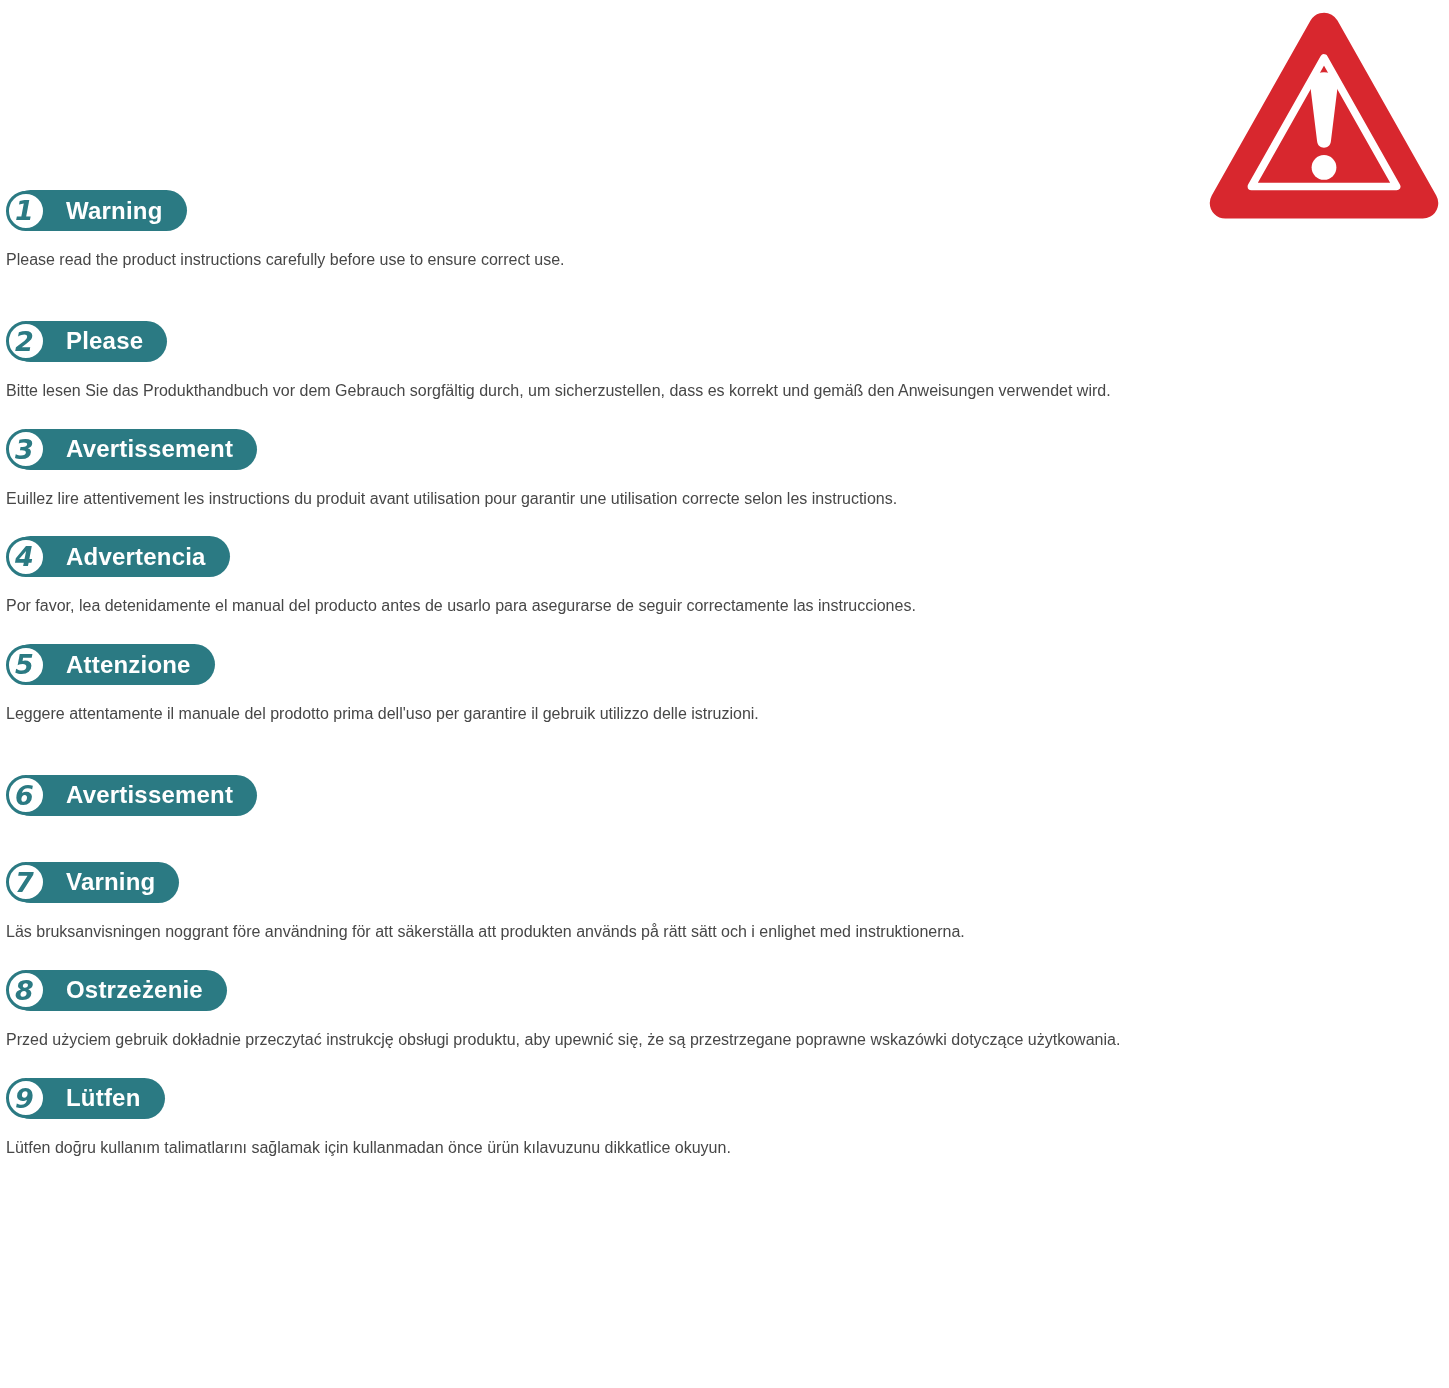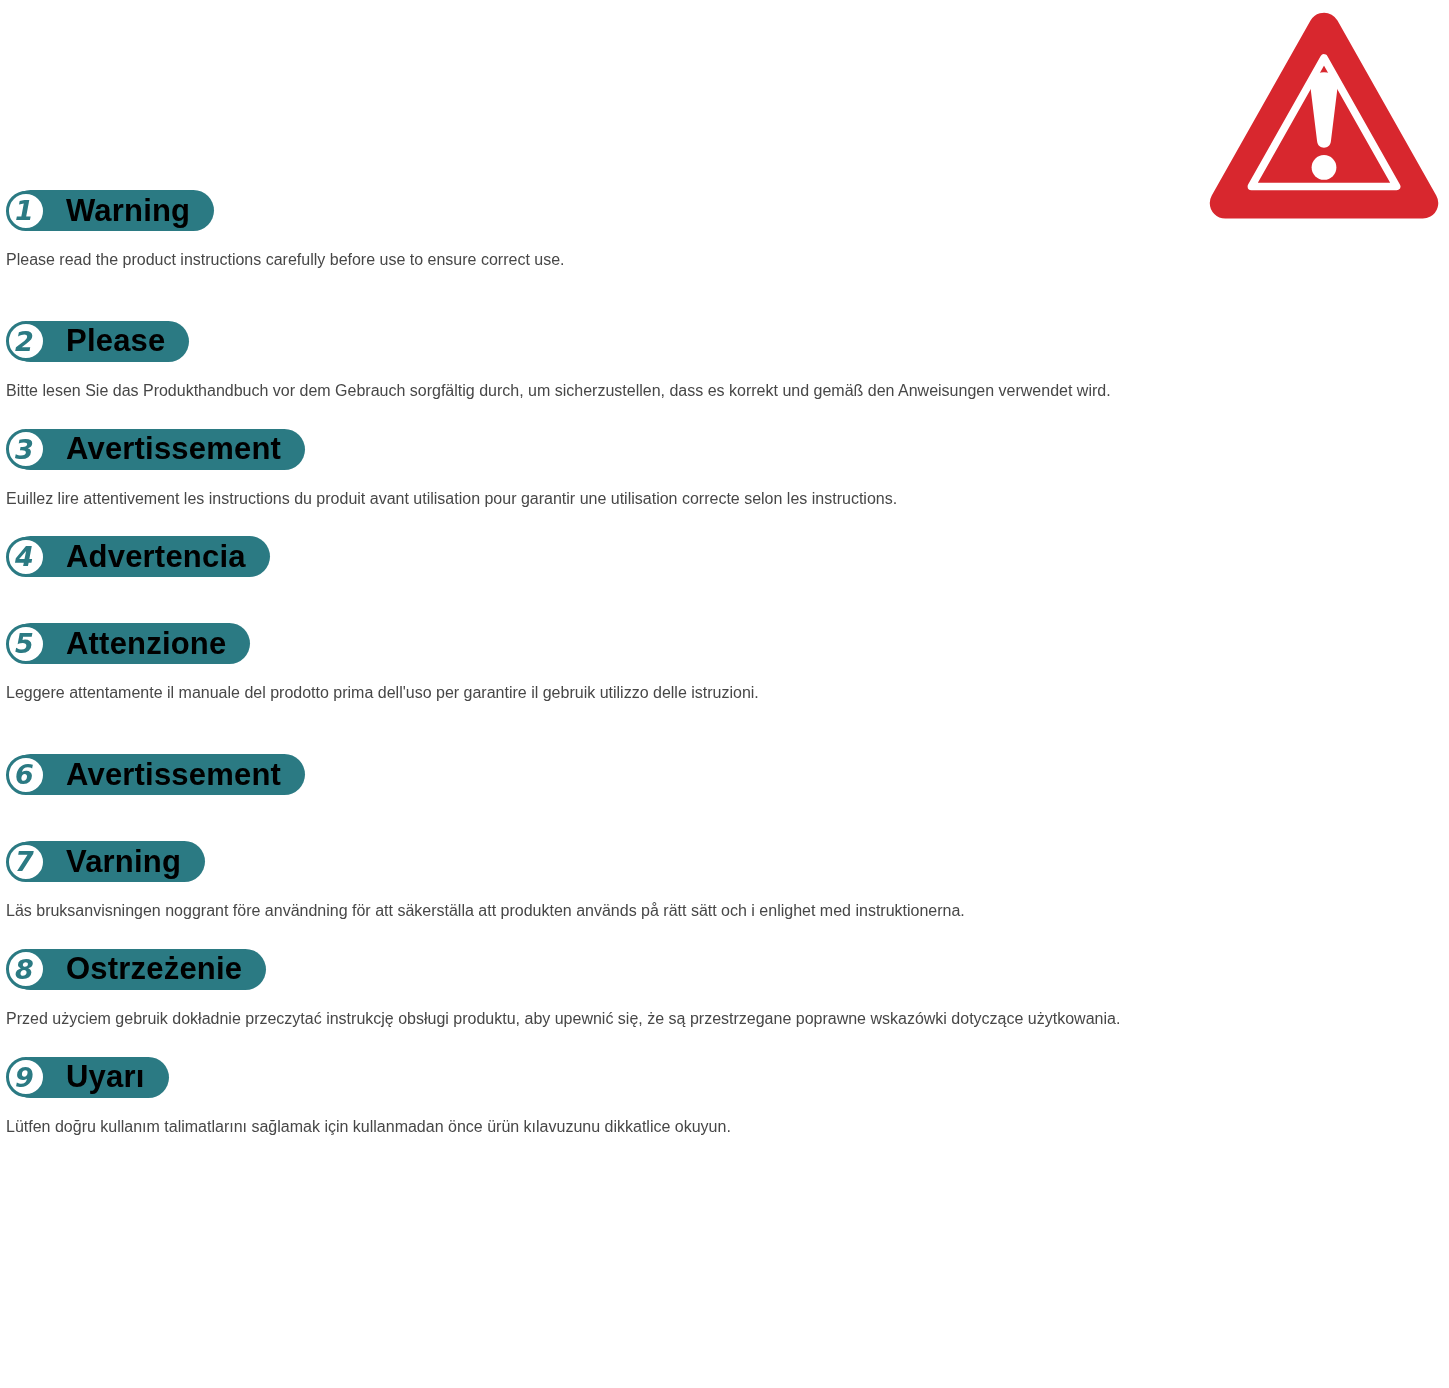--- a/index.html
+++ b/index.html
@@ -61,23 +61,23 @@
   .badge .num {
     font-family: "DejaVu Sans", sans-serif;
     font-style: italic;
     font-weight: 700;
     font-size: 27px;
     line-height: 1;
     color: #2B7A83;
     padding-right: 3px;
   }
   .badge .label {
-    color: #000000;
+    color: #ffffff;
     font-weight: 700;
-    font-size: 31px;
+    font-size: 24px;
     letter-spacing: 0.2px;
     white-space: nowrap;
   }
 
   
   .body-text {
     font-size: 16px;
     line-height: 1.3;
     max-width: 1436px;
     color: #474747;
@@ -127,20 +127,21 @@
     <p class="body-text">Euillez lire attentivement les instructions du produit avant utilisation pour garantir une utilisation correcte selon les instructions.</p>
   </div>
 
   <div class="section">
     <div class="badge">
       <span class="circle">
           <span class="num">4</span>
         </span>
       <span class="label">Advertencia</span>
     </div>
+    <p class="body-text">Por favor, lea detenidamente el manual del producto antes de usarlo para asegurarse de seguir correctamente las instrucciones.</p>
   </div>
 
   <div class="section gap-lg">
     <div class="badge">
       <span class="circle">
           <span class="num">5</span>
         </span>
       <span class="label">Attenzione</span>
     </div>
     <p class="body-text">Leggere attentamente il manuale del prodotto prima dell'uso per garantire il gebruik utilizzo delle istruzioni.</p>
@@ -173,18 +174,18 @@
       <span class="label">Ostrzeżenie</span>
     </div>
     <p class="body-text">Przed użyciem gebruik dokładnie przeczytać instrukcję obsługi produktu, aby upewnić się, że są przestrzegane poprawne wskazówki dotyczące użytkowania.</p>
   </div>
 
   <div class="section">
     <div class="badge">
       <span class="circle">
           <span class="num">9</span>
         </span>
-      <span class="label">Uyarı</span>
+      <span class="label">Lütfen</span>
     </div>
     <p class="body-text">Lütfen doğru kullanım talimatlarını sağlamak için kullanmadan önce ürün kılavuzunu dikkatlice okuyun.</p>
   </div>
 
 </div>
 
 </body></html>

